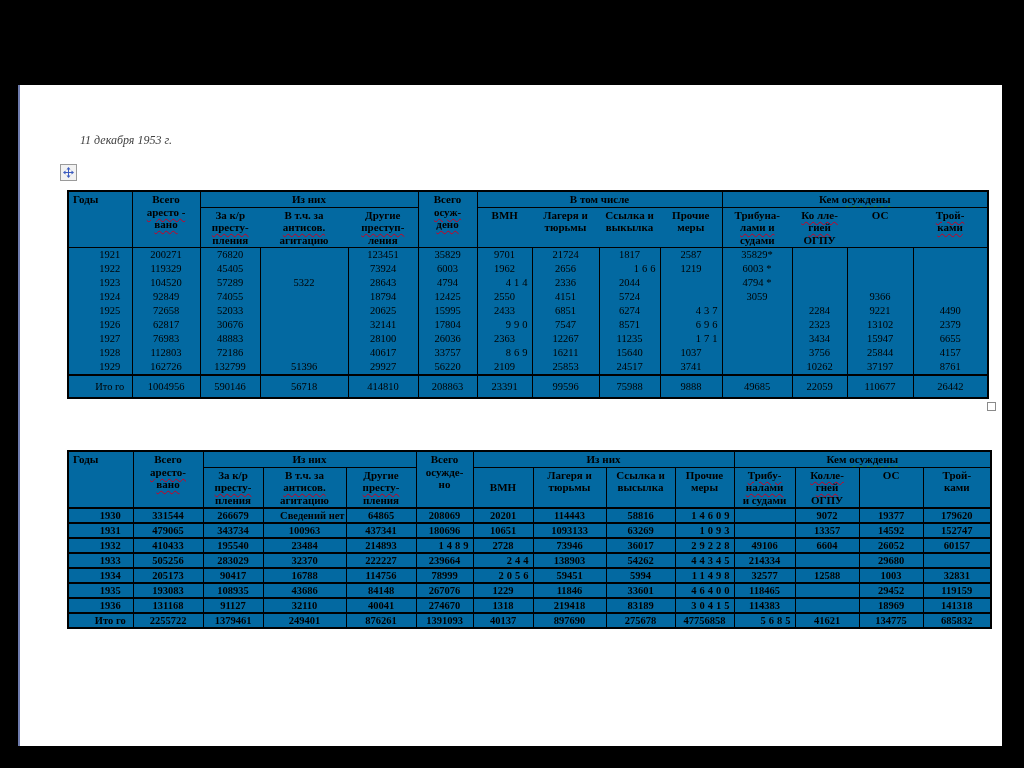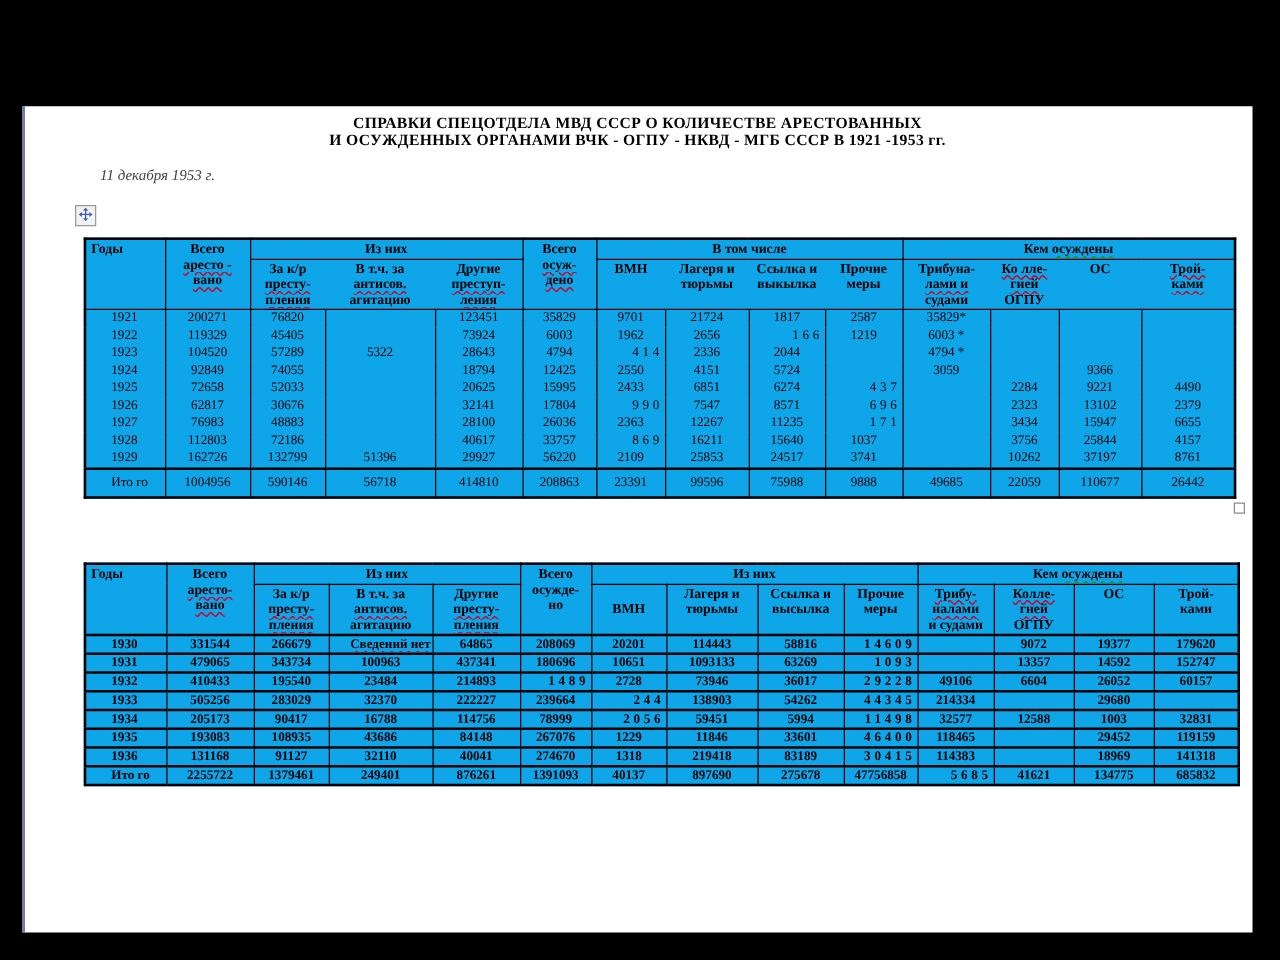--- a/index.html
+++ b/index.html
@@ -4,51 +4,47 @@
 <style>
   html,body{margin:0;padding:0;}
   body{width:1024px;height:768px;background:#000;font-family:"Liberation Serif",serif;position:relative;overflow:hidden;}
   .page{position:absolute;left:18px;top:85px;width:982px;height:661px;background:#fff;border-left:2px solid #6f7cad;}
   .doc-title{position:absolute;top:6px;left:30px;width:920px;text-align:center;font-weight:bold;font-size:12.5px;line-height:14px;color:#000;letter-spacing:.3px;}
   .doc-date{position:absolute;top:48px;left:60px;font-style:italic;font-size:12px;color:#404040;}
   .move-handle{position:absolute;top:79px;left:40px;width:15px;height:15px;background:#f2f2f2;border:1px solid #9a9a9a;display:flex;align-items:center;justify-content:center;}
   .table-caption{position:absolute;left:47px;width:920px;text-align:center;font-weight:bold;font-size:12.5px;color:#000;}
   .cap1{top:90px;}
   .cap2{top:347px;height:15px;overflow:hidden;line-height:17px;}
-  table{border-collapse:collapse;table-layout:fixed;position:absolute;left:47px;background:#0ea5e9;}
+  table{border-collapse:collapse;table-layout:fixed;position:absolute;left:47px;background:#0369a1;}
   .t1{top:105px;width:920px;}
   .t2{top:365px;width:923px;}
   th,td{color:#000;overflow:hidden;white-space:nowrap;}
   th{font-weight:bold;font-size:11px;line-height:12.5px;vertical-align:top;padding:1px 2px;}
   thead th{border:1px solid #000;}
   table{border:2px solid #000;}
   .t1 thead tr.sub th{border-left:none;border-right:none;}
   .t1 thead tr.sub th.bl{border-left:1px solid #000;}
   td{font-size:10.5px;text-align:center;padding:0 1px;}
   .t1 td{border-left:1px solid #000;border-right:1px solid #000;height:14px;line-height:14px;}
   .t1 tr.total td{border-top:2px solid #000;height:21px;line-height:21px;}
   .t2 td{border:1px solid #000;border-top:2px solid #000;border-bottom:2px solid #000;height:13px;line-height:13px;font-weight:600;font-size:10.5px;}
-  td.first{text-align:left;padding-left:20px;}
+  td.first{text-align:center;padding-left:20px;}
   .sp-red{text-decoration:underline;text-decoration-style:wavy;text-decoration-color:#d00020;text-decoration-thickness:1px;text-underline-offset:2px;}
   .sp-green{text-decoration:underline;text-decoration-style:wavy;text-decoration-color:#2e8b2e;text-decoration-thickness:1px;text-underline-offset:2px;}
   td.sqr{text-decoration:underline;text-decoration-style:wavy;text-decoration-color:#d00020;text-underline-offset:2px;text-align:right;}
   td.wide{letter-spacing:3px;text-align:right;}
   .hl{display:block;}
   .resize-handle{position:absolute;top:317px;left:967px;width:7px;height:7px;border:1px solid #8a8a8a;background:#fff;}
   .mid{vertical-align:middle;}
 </style>
 </head>
 <body>
 
 <div class="page">
 
-  <div class="doc-title">
-    <span class="hl">СПРАВКИ  СПЕЦОТДЕЛА  МВД СССР  О КОЛИЧЕСТВЕ  АРЕСТОВАННЫХ</span>
-    <span class="hl">И ОСУЖДЕННЫХ ОРГАНАМИ ВЧК - ОГПУ  - НКВД - МГБ СССР В 1921 -1953 гг.</span>
-  </div>
 
   <div class="doc-date">11 декабря 1953 г.</div>
 
   <div class="move-handle">
     <span>
       <svg width="11" height="11" viewBox="0 0 11 11">
         <g fill="none" stroke="#3b5bbf" stroke-width="1">
           <line x1="5.5" y1="1" x2="5.5" y2="10"></line>
             <line x1="1" y1="5.5" x2="10" y2="5.5"></line>
         </g>

